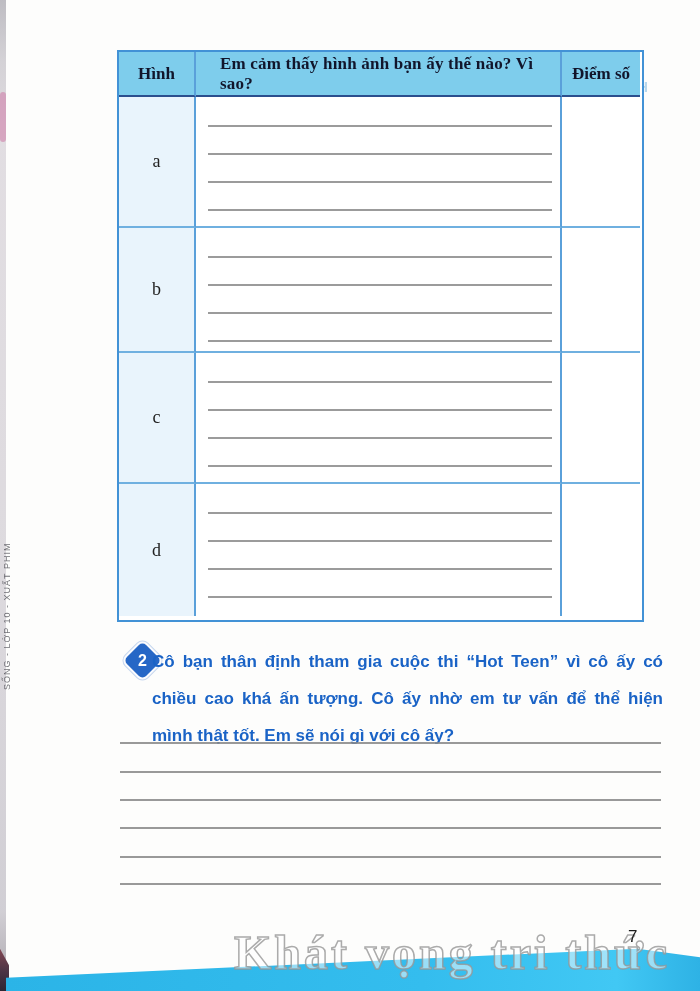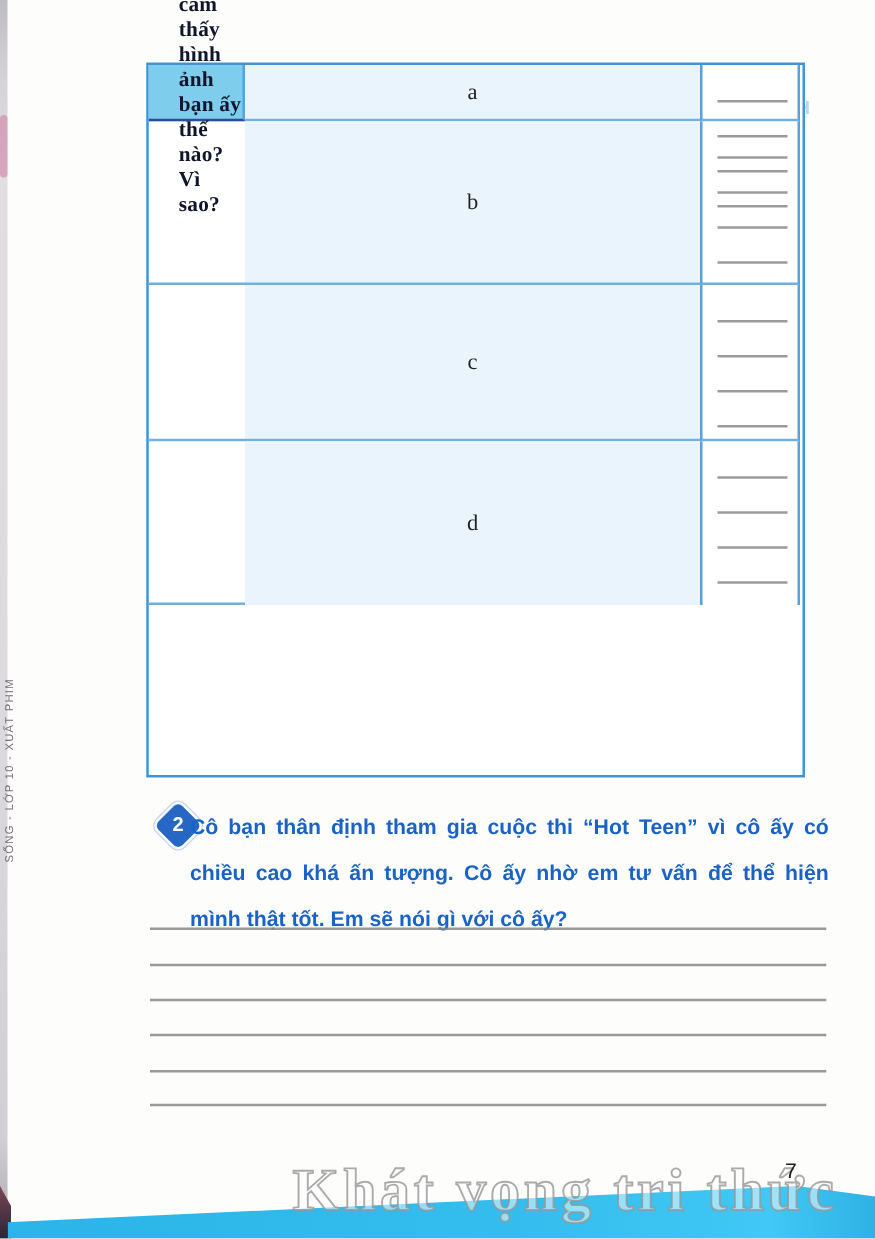--- a/index.html
+++ b/index.html
@@ -86,21 +86,25 @@
   <div class="scan-dark"></div>
   <div class="spine">SỐNG - LỚP 10 - XUẤT PHIM</div>
 
   <div class="bleed bleed-h">HOẠT ĐỘNG ỨNG DỤNG</div>
   <div class="bleed bleed-note">Liệt kê</div>
   <div class="bleed-doc-dia"></div>
   <div class="bleed bleed-doc">Đọc</div>
 
   <div class="tbl">
 
+    <div class="cell th center br">Hình</div>
     <div class="cell th q br">Em cảm thấy hình ảnh bạn ấy thế nào? Vì sao?</div>
+    <div class="cell th center">
+        <span>Điểm số</span>
+      </div>
 
     <div class="cell colA br bb">a</div>
     <div class="cell br bb">
         <i class="wline"></i>
         <i class="wline"></i>
         <i class="wline"></i>
         <i class="wline"></i>
       </div>
     <div class="cell bb"></div>
 

